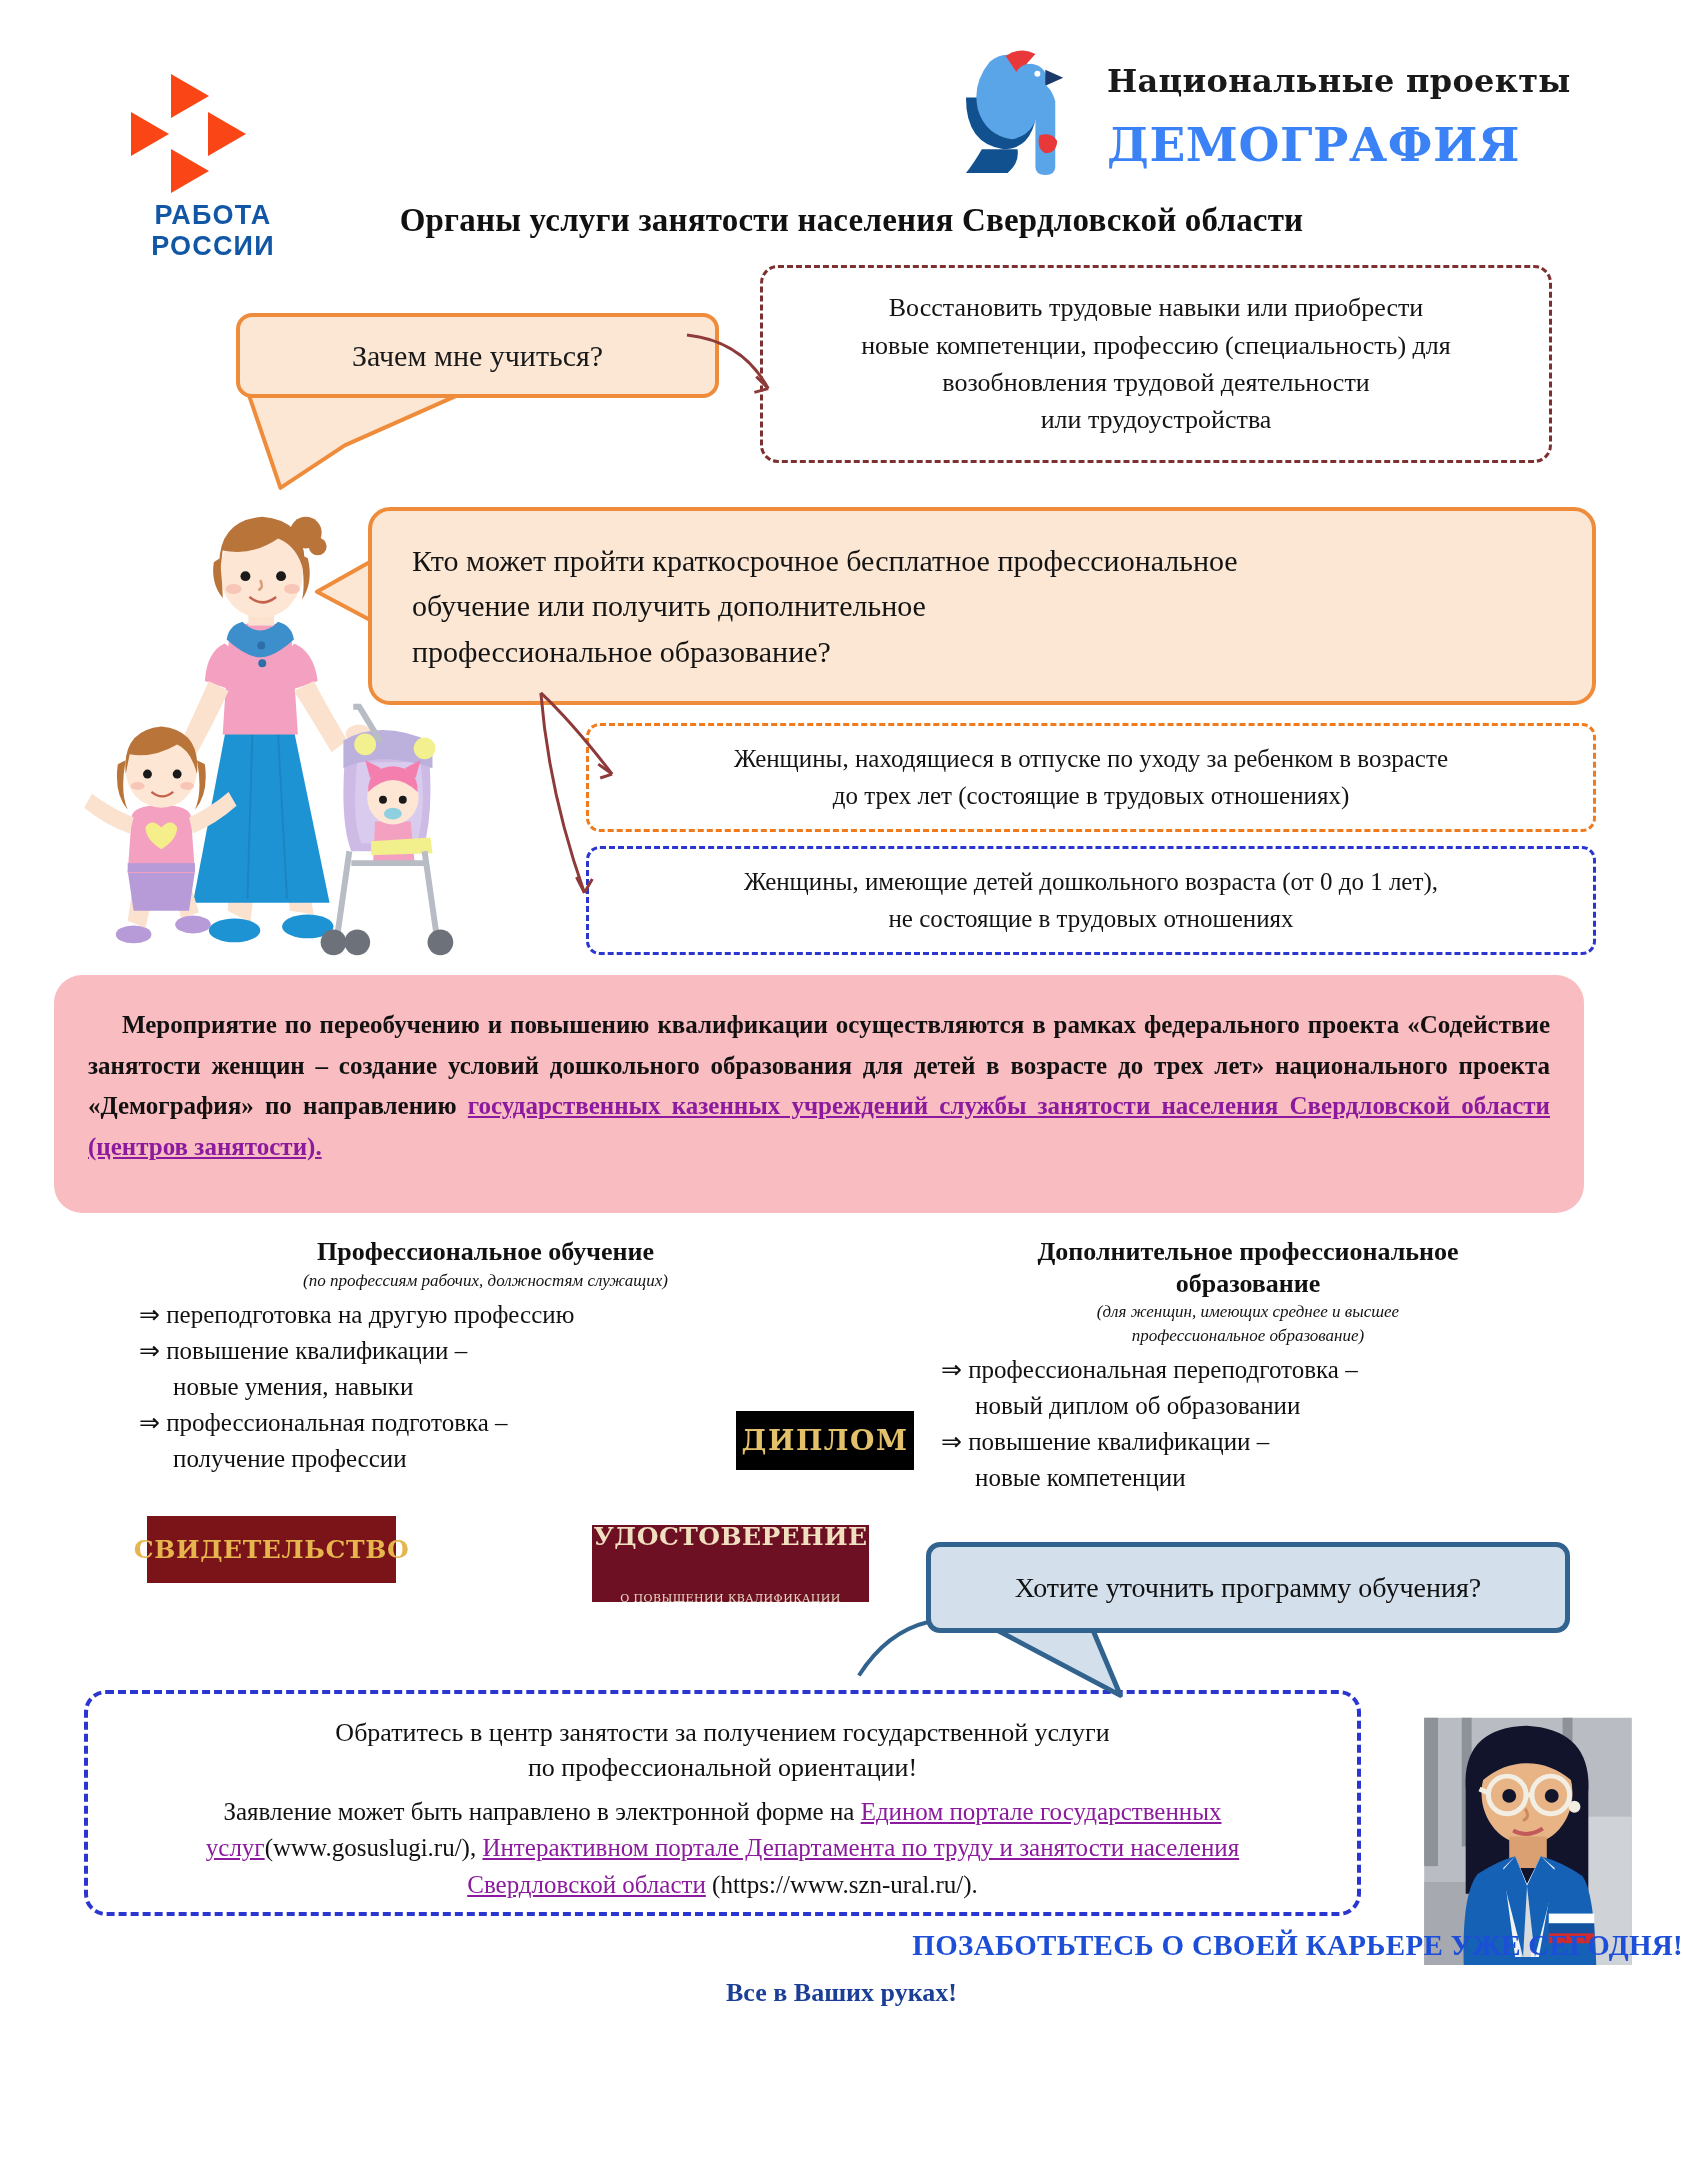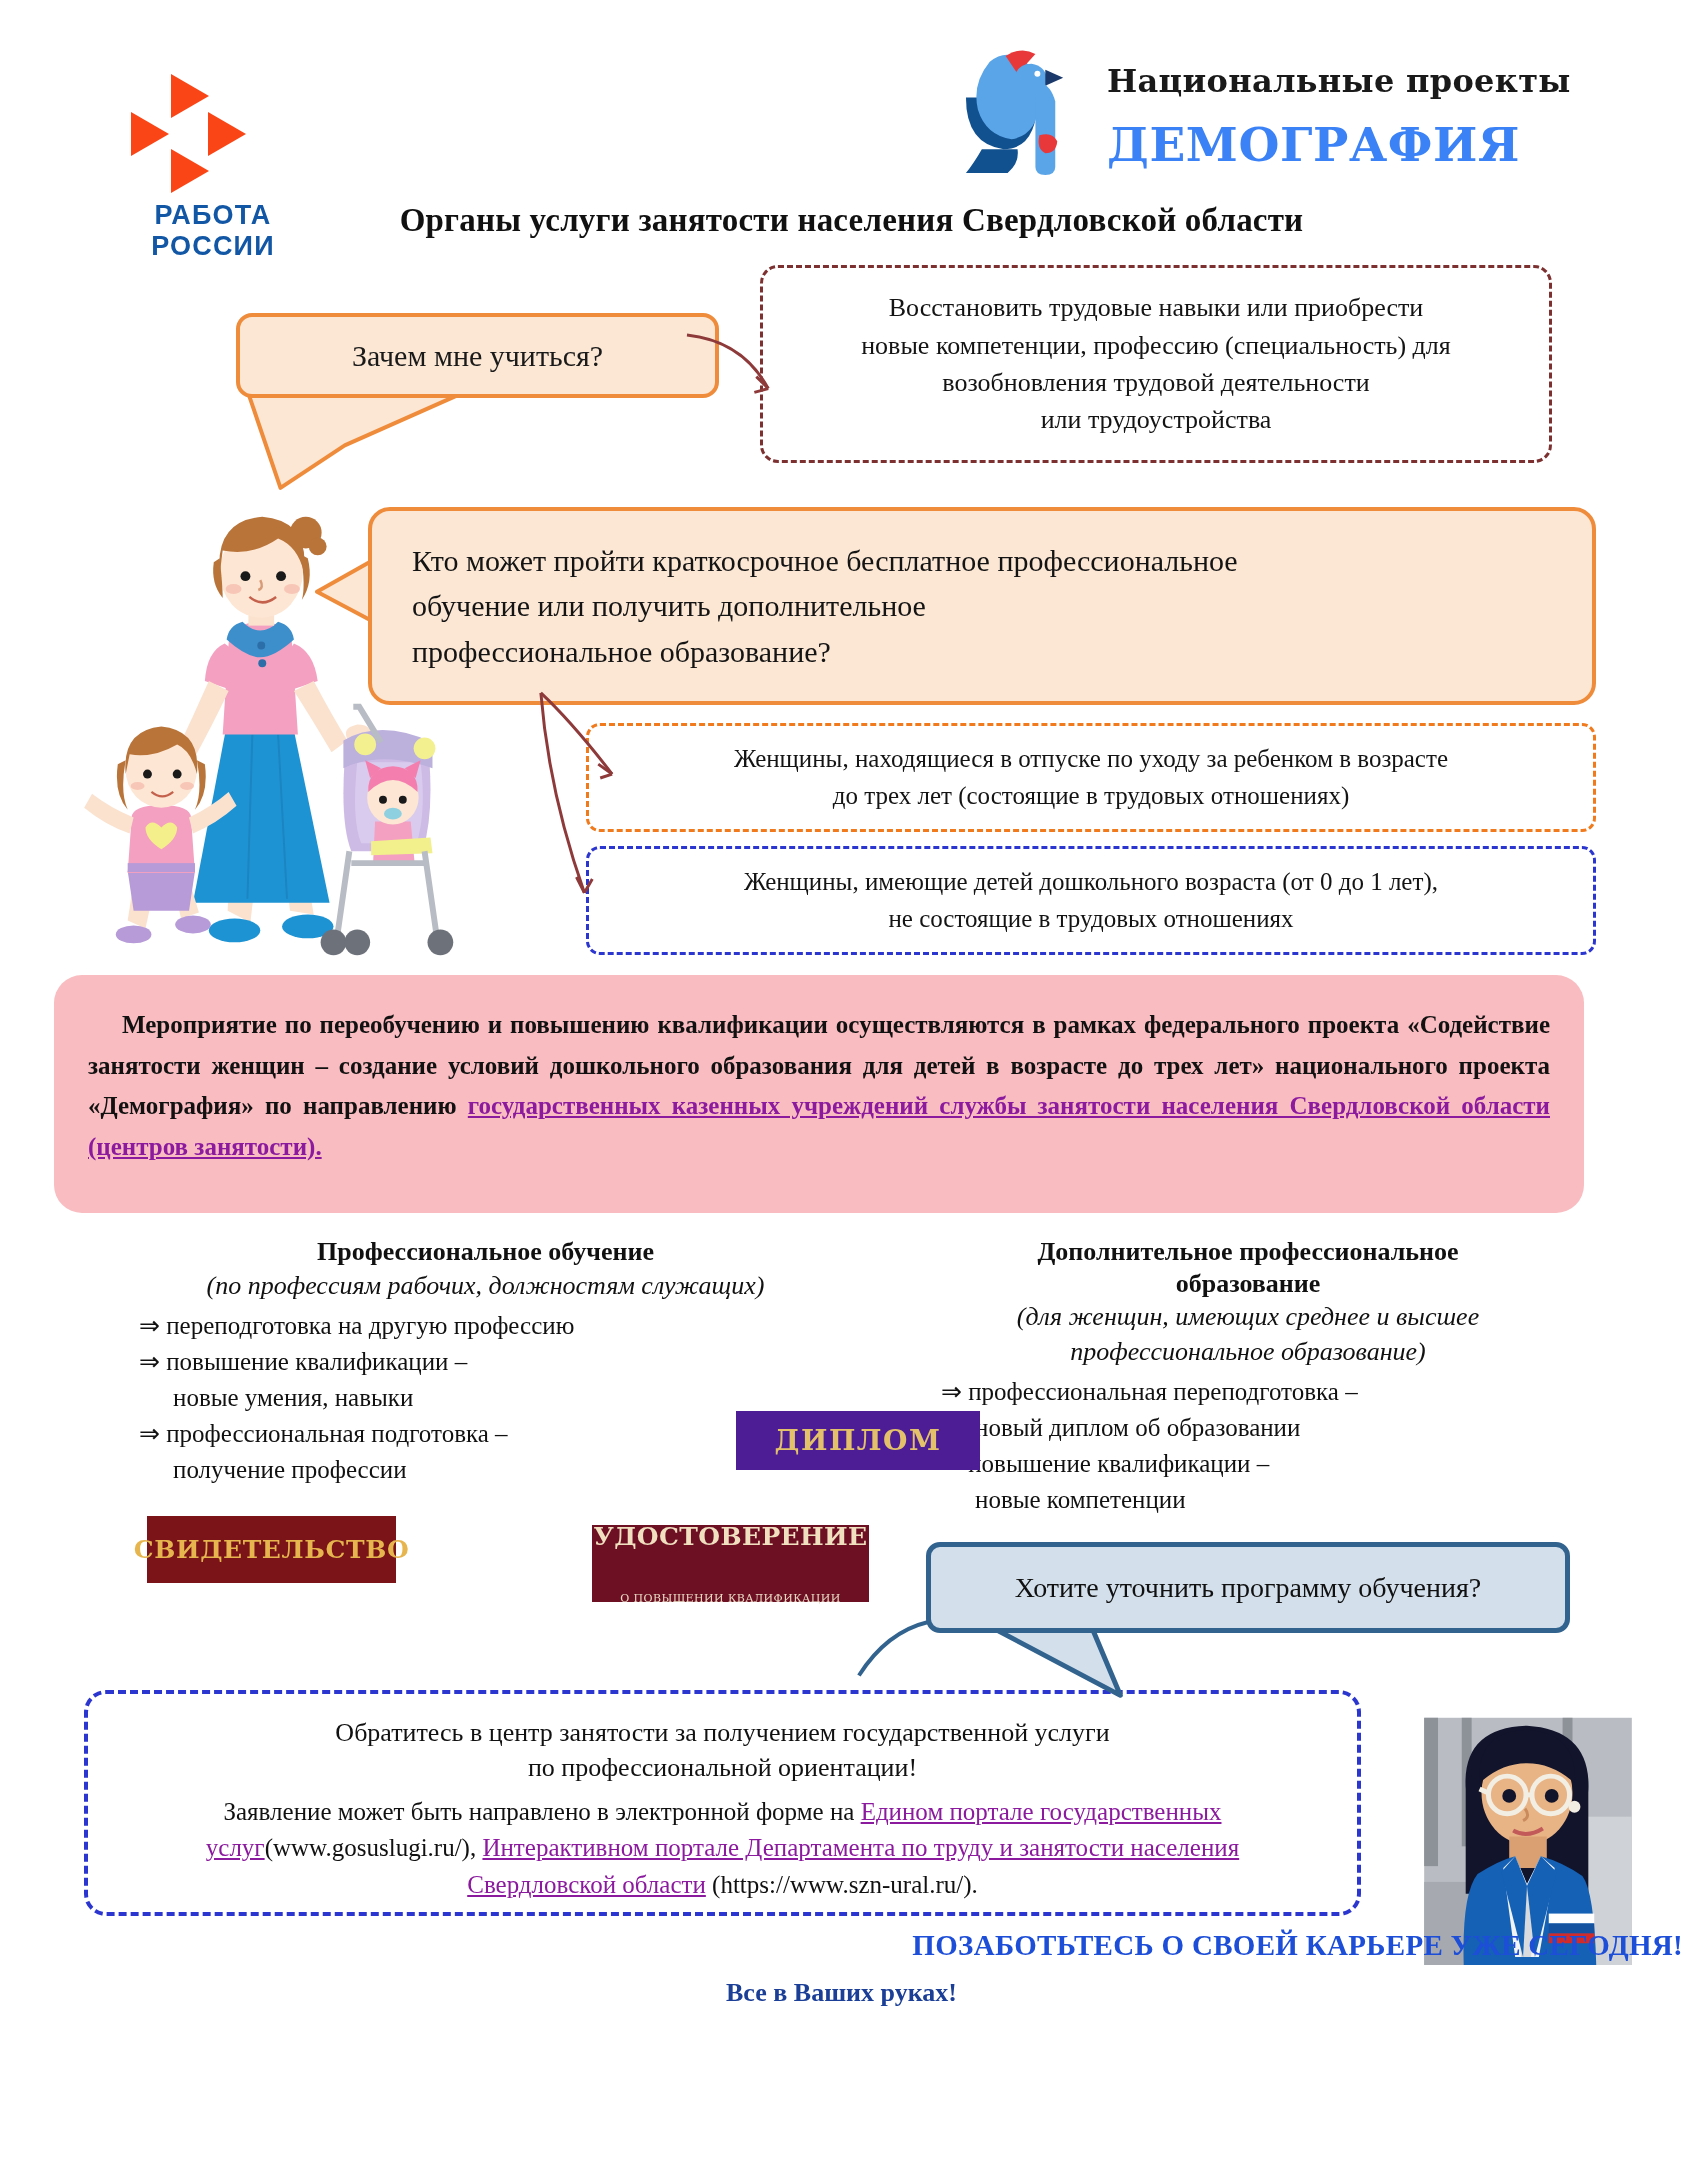--- a/index.html
+++ b/index.html
@@ -110,29 +110,29 @@
     font-size:25px;font-weight:bold;color:#111;line-height:1.62;
     text-align:justify;text-align-last:left;text-indent:34px;
   }
   #pink-block .lnk{color:#8b1a9e;text-decoration:underline;}
 
   
   .col{position:absolute;box-sizing:border-box;}
   #col-left{left:139px;top:1236px;width:693px;}
   #col-right{left:941px;top:1236px;width:614px;}
   .col .col-head{font-size:26px;font-weight:bold;color:#111;text-align:center;line-height:1.22;}
-  .col .col-sub{font-size:26px;font-style:italic;color:#111;text-align:center;line-height:1.25;margin-top:2px;}
+  .col .col-sub{font-size:17px;font-style:italic;color:#111;text-align:center;line-height:1.25;margin-top:2px;}
   .col .bullets{margin-top:6px;}
   .col .b-line{font-size:25px;color:#111;line-height:1.44;white-space:nowrap;}
   .col .b-cont{padding-left:34px;}
 
   
   .badge{position:absolute;display:flex;flex-direction:column;align-items:center;justify-content:center;
          font-family:"DejaVu Serif",serif;text-align:center;}
-  #badge-diplom{left:736px;top:1411px;width:244px;height:59px;background:#4c1d95;}
+  #badge-diplom{left:736px;top:1411px;width:178px;height:59px;background:#000000;}
   #badge-diplom .b-main{color:#e3c06a;font-weight:bold;font-size:28px;letter-spacing:1.5px;}
   #badge-svidetelstvo{left:147px;top:1516px;width:249px;height:67px;background:#7a1418;}
   #badge-svidetelstvo .b-main{color:#e6b54e;font-weight:bold;font-size:25px;letter-spacing:0.6px;}
   #badge-udostoverenie{left:592px;top:1525px;width:277px;height:77px;background:#6e1024;gap:37px;}
   #badge-udostoverenie .b-main{color:#f0e0c0;font-weight:bold;font-size:25px;letter-spacing:0.4px;}
   #badge-udostoverenie .b-sub{color:#e8dcc4;font-size:11px;letter-spacing:0.4px;margin-top:4px;}
 
   
   #bubble-program{
     position:absolute;left:926px;top:1542px;width:634px;height:81px;

